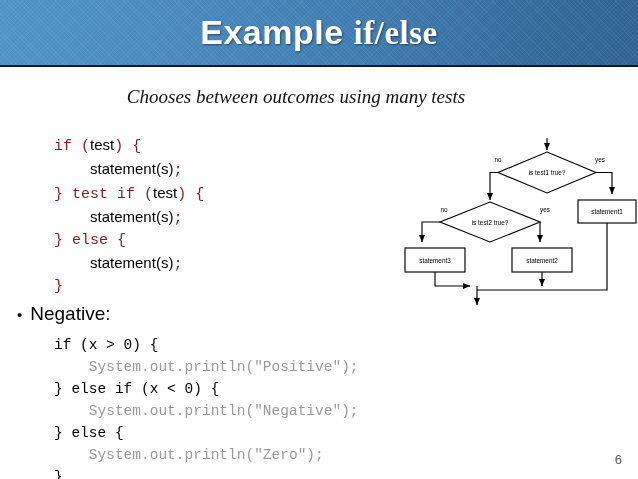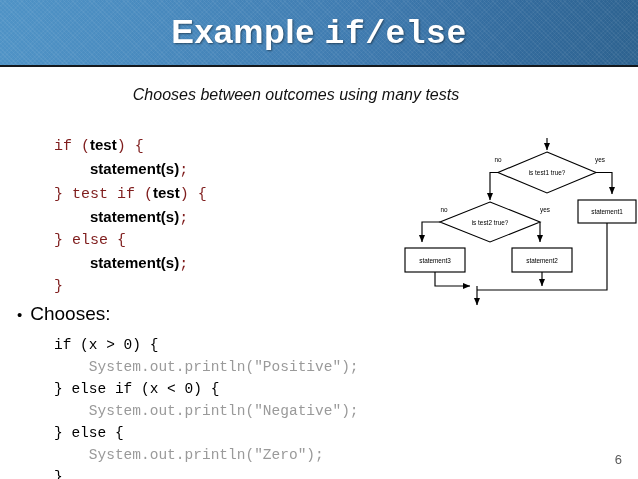--- a/index.html
+++ b/index.html
@@ -40,52 +40,53 @@
     position: relative;
     z-index: 2;
     color: #ffffff;
     font-size: 34px;
     font-weight: bold;
     letter-spacing: 0.5px;
     text-shadow: 1px 1px 2px rgba(0,0,0,.45);
     white-space: nowrap;
   }
   #slide-title .mono {
-    font-family: Liberation Mono, monospace;
+    font-family: Liberation Serif, serif;
     font-weight: bold;
     font-size: 33px;
   }
 
   
   #subtitle {
     position: absolute;
     left: 0; top: 86px;
     width: 638px;
     text-align: center;
-    font-size: 16px;
+    font-size: 19px;
     font-style: italic;
     color: #111111;
     padding-right: 46px;
     box-sizing: border-box;
+    font-family: Liberation Serif, serif;
   }
 
   
   #syntax-code {
     position: absolute;
     left: 54px; top: 134px;
     font-family: "Liberation Mono", "DejaVu Sans Mono", monospace;
     font-size: 15px;
     line-height: 22px;
     white-space: pre;
     color: #8a8a8a;
   }
   #syntax-code .kw { color: #7f1d1d; }
   #syntax-code .ph {
     font-family: "Liberation Sans", sans-serif;
-    font-weight: bold;
+    font-weight: normal;
     color: #000000;
     font-size: 15px;
   }
 
   
   #example-bullet {
     position: absolute;
     left: 17px; top: 303px;
     font-size: 19px;
     color: #000;
@@ -190,21 +191,21 @@
       <text x="98" y="24">no</text>
       <text x="200" y="24">yes</text>
       <text x="44" y="74">no</text>
       <text x="145" y="74">yes</text>
     </g>
   </svg>
 </div>
 
 <div id="example-bullet">
   <span class="dot">•</span>
-  <span>Chooses:</span>
+  <span>Negative:</span>
 </div>
 
 <div id="example-code"><span class="b">if (x &gt; 0) {</span>
 <span class="g">    System.out.println("Positive");</span>
 <span class="b">} else if (x &lt; 0) {</span>
 <span class="g">    System.out.println("Negative");</span>
 <span class="b">} else {</span>
 <span class="g">    System.out.println("Zero");</span>
 <span class="b">}</span></div>
 

